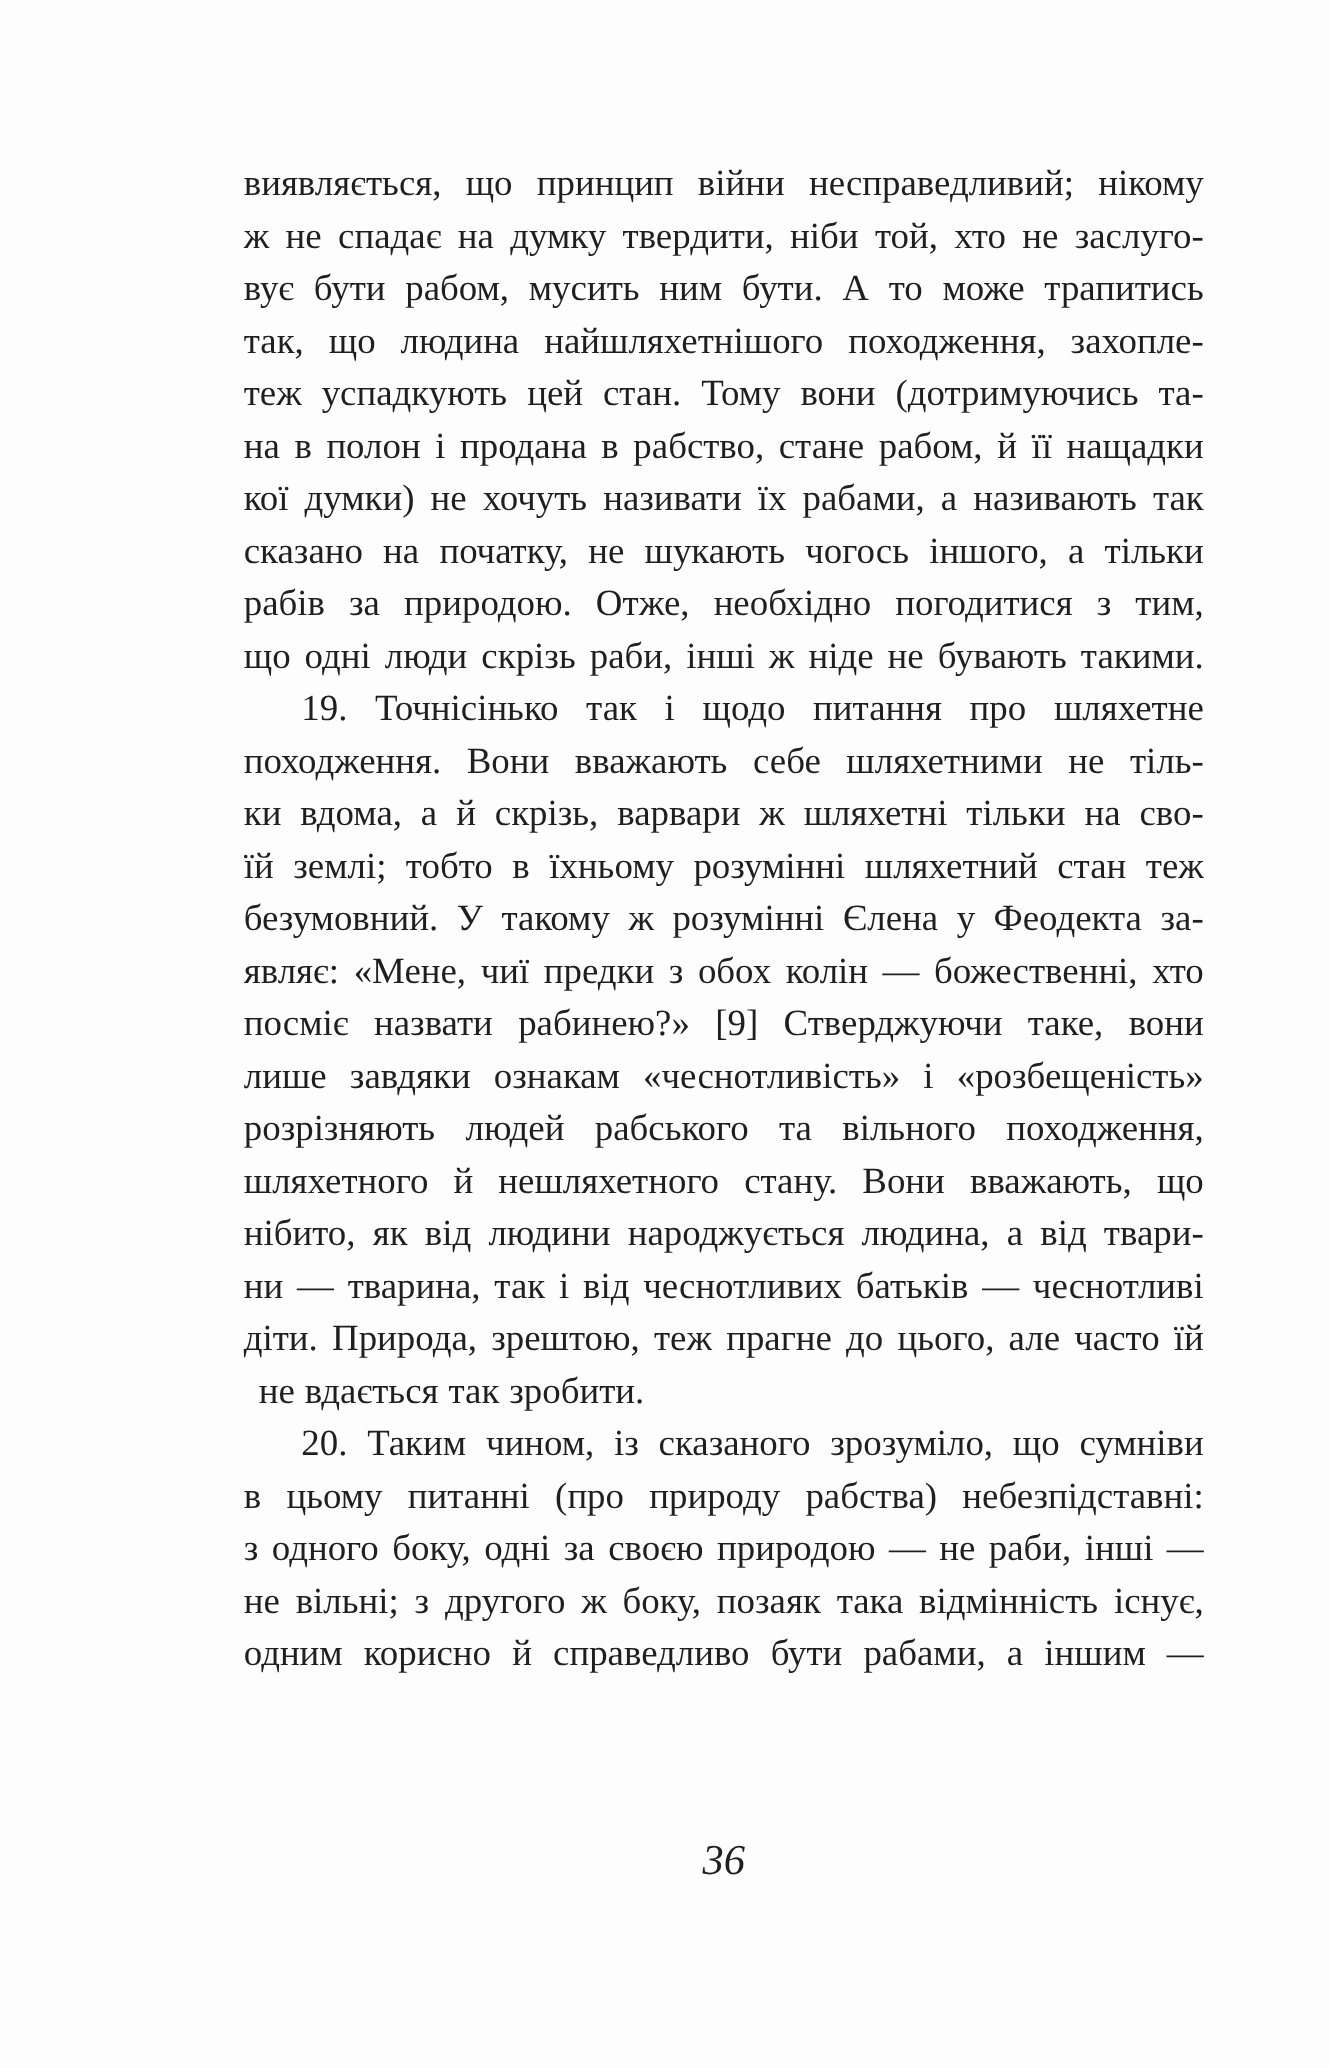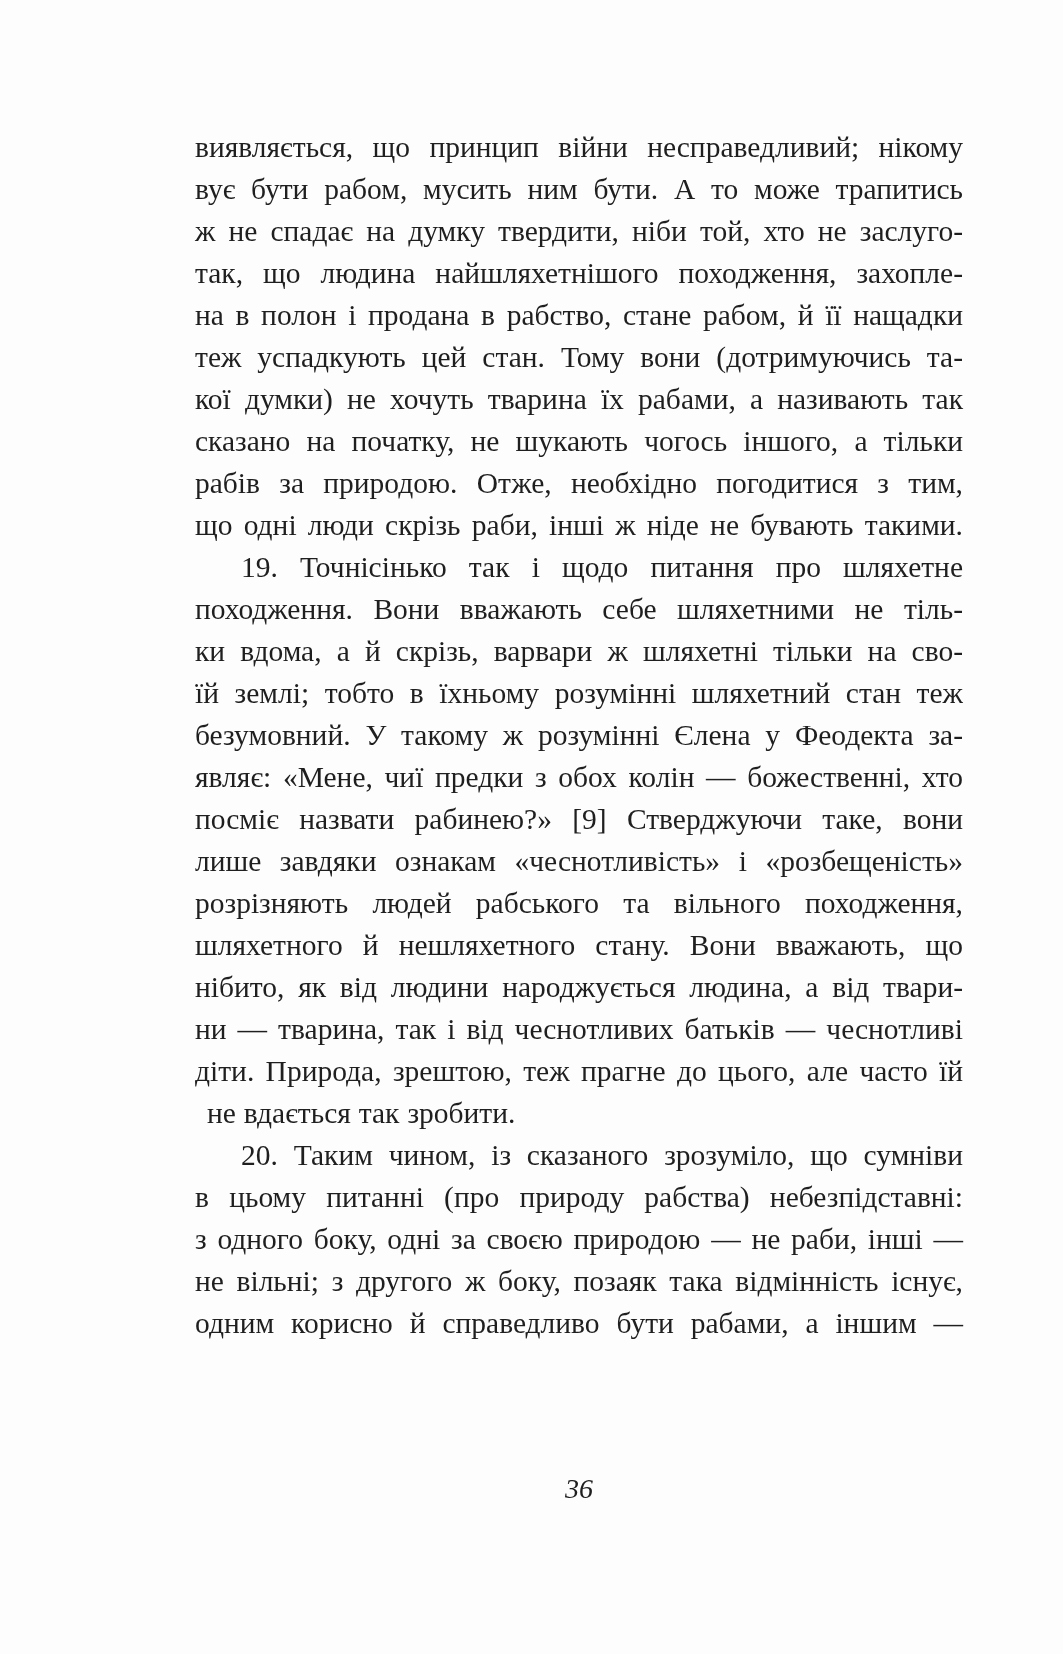--- a/index.html
+++ b/index.html
@@ -39,38 +39,38 @@
   }
   .line.indent { text-indent: 46px; }
   .line.last   { text-align-last: left; margin-left: 12px; }
   .page-number {
     position: absolute;
     left: 195px;
     width: 768px;
     top: 1468px;
     text-align: center;
     font-style: italic;
-    font-size: 28px;
+    font-size: 34px;
     line-height: 42px;
     color: var(--ink);
   }
 </style>
 </head>
 <body>
 
 <div class="page">
   <div class="text-block">
       <div>
         <div class="line">виявляється, що принцип війни несправедливий; нікому</div>
+        <div class="line">ж не спадає на думку твердити, ніби той, хто не заслуго-</div>
         <div class="line">вує бути рабом, мусить ним бути. А то може трапитись</div>
-        <div class="line">ж не спадає на думку твердити, ніби той, хто не заслуго-</div>
         <div class="line">так, що людина найшляхетнішого походження, захопле-</div>
+        <div class="line">теж успадкують цей стан. Тому вони (дотримуючись та-</div>
         <div class="line">на в полон і продана в рабство, стане рабом, й її нащадки</div>
-        <div class="line">теж успадкують цей стан. Тому вони (дотримуючись та-</div>
-        <div class="line">кої думки) не хочуть тварина їх рабами, а називають так</div>
+        <div class="line">кої думки) не хочуть називати їх рабами, а називають так</div>
         <div class="line">сказано на початку, не шукають чогось іншого, а тільки</div>
         <div class="line">рабів за природою. Отже, необхідно погодитися з тим,</div>
         <div class="line">що одні люди скрізь раби, інші ж ніде не бувають такими.</div>
       </div>
       <div>
         <div class="line indent">19. Точнісінько так і щодо питання про шляхетне</div>
         <div class="line">походження. Вони вважають себе шляхетними не тіль-</div>
         <div class="line">ки вдома, а й скрізь, варвари ж шляхетні тільки на сво-</div>
         <div class="line">їй землі; тобто в їхньому розумінні шляхетний стан теж</div>
         <div class="line">безумовний. У такому ж розумінні Єлена у Феодекта за-</div>

